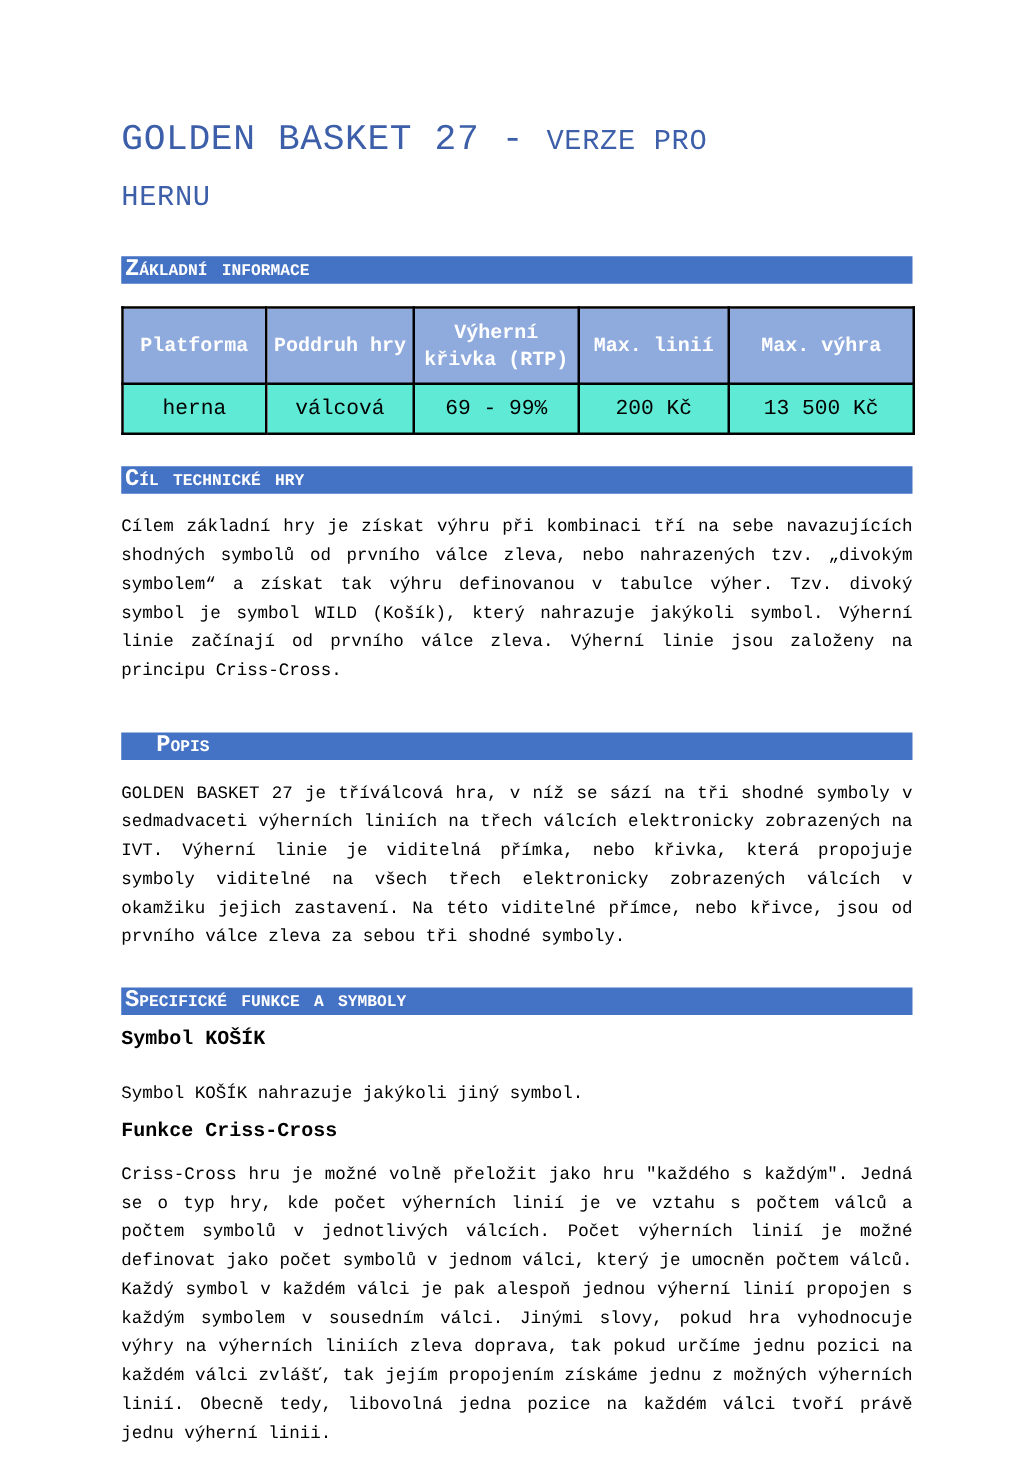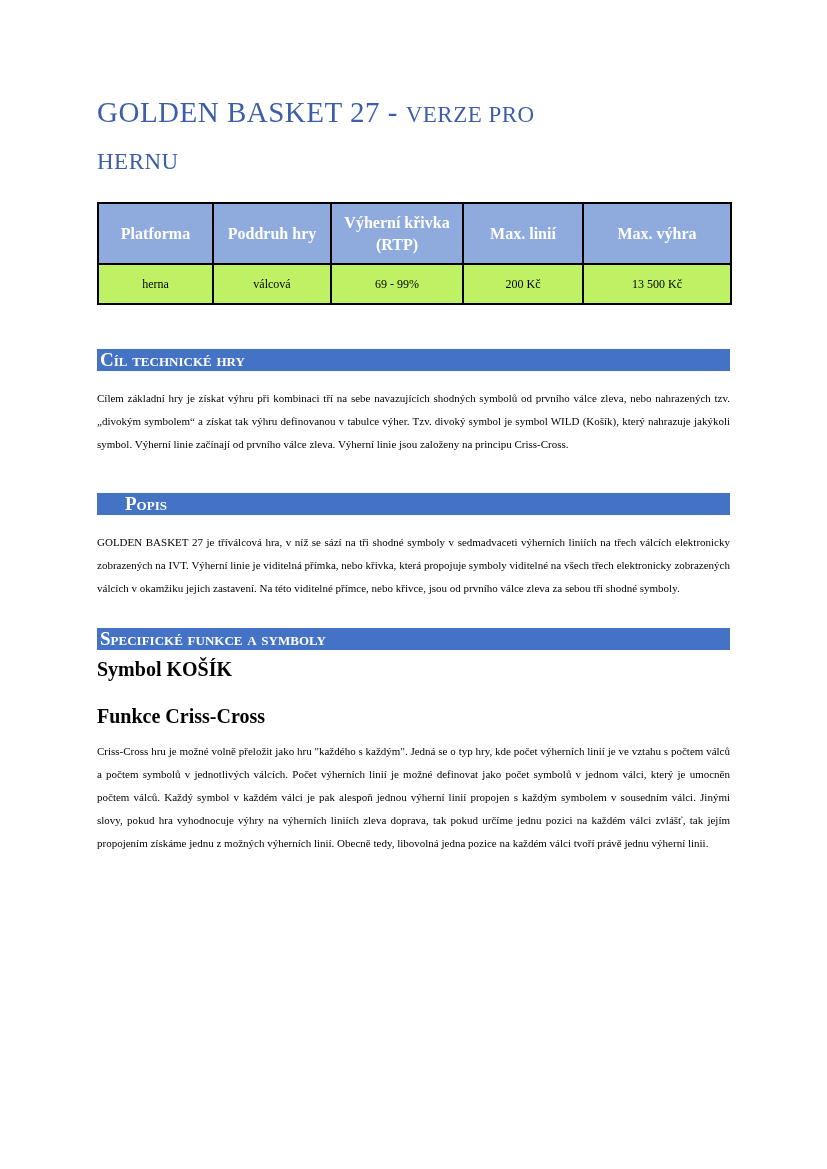--- a/index.html
+++ b/index.html
@@ -8,20 +8,21 @@
     width: 827px;
     height: 1169px;
     background: #ffffff;
     overflow: hidden;
     font-family: "Liberation Serif", serif;
     color: var(--body-text, #000000);
   }
   .content {
     margin: 0 97px;
     width: 633px;
+    font-family: Liberation Mono, monospace;
   }
 
   
   .doc-title {
     margin: 0;
     padding-top: 90px;
     font-weight: normal;
     color: var(--title-color, #3D5FA9);
     font-size: 29px;
     line-height: 44px;
@@ -36,21 +37,21 @@
     background: var(--bar-bg, #4472C4);
     color: #ffffff;
     font-variant: small-caps;
     font-weight: bold;
     font-size: 19px;
     line-height: 21px;
     padding: 0 3px 1px 3px;
     overflow: hidden;
   }
   .bar-info      { margin-top: 25px; }
-  .bar-cil       { margin-top: 44px; }
+  .bar-cil       { margin-top: 25px; }
   .bar-popis     { margin-top: 37px; padding-left: 28px; }
   .bar-specificke{ margin-top: 28px; }
 
   
   table.info-table {
     margin-top: 18px;
     border-collapse: collapse;
     table-layout: fixed;
     width: 633px;
   }
@@ -63,53 +64,54 @@
   }
   table.info-table th {
     background: var(--table-header-bg, #8FAADC);
     color: #ffffff;
     font-weight: bold;
     font-size: 16px;
     line-height: 22px;
     height: 59px;
   }
   table.info-table td {
-    font-size: 12px;
+    font-size: 17px;
     height: 38px;
-    background: #bef264;
+    background: #5eead4;
   }
 
   
   p.body-par {
     margin: 16px 0 0 0;
-    font-size: 11px;
+    font-size: 14px;
     line-height: 23px;
     text-align: justify;
     color: var(--body-text, #000000);
   }
   p.par-kosik { margin-top: 21px; text-align: left; }
   p.par-crisscross { margin-top: 12px; }
 
   h3.sub-heading {
     margin: 0;
-    font-size: 20px;
+    font-size: 16px;
     line-height: 23px;
     font-weight: bold;
   }
   h3.sub-kosik { margin-top: 8px; }
-  h3.sub-criss { margin-top: 24px; }
+  h3.sub-criss { margin-top: 7px; }
 </style>
 </head>
 <body style="--bar-bg: #4472C4; --table-header-bg: #8FAADC; --title-color: #3D5FA9; --body-text: #000000;">
 
 <div class="page">
   <div class="content">
 
     <h1 class="doc-title"><span>GOLDEN BASKET 27 - </span><span class="t-sub">VERZE PRO</span><br><span class="t-sub">HERNU</span></h1>
 
+    <div class="bar bar-info">Základní informace</div>
 
     <table class="info-table">
       <colgroup>
         <col style="width:115px">
         <col style="width:118px">
         <col style="width:132px">
         <col style="width:120px">
         <col style="width:148px">
       </colgroup>
       <thead>
@@ -137,19 +139,20 @@
     <p class="body-par">Cílem základní hry je získat výhru při kombinaci tří na sebe navazujících shodných symbolů od prvního válce zleva, nebo nahrazených tzv. „divokým symbolem“ a získat tak výhru definovanou v tabulce výher. Tzv. divoký symbol je symbol WILD (Košík), který nahrazuje jakýkoli symbol. Výherní linie začínají od prvního válce zleva. Výherní linie jsou založeny na principu Criss-Cross.</p>
 
     <div class="bar bar-popis">Popis</div>
 
     <p class="body-par">GOLDEN BASKET 27 je tříválcová hra, v níž se sází na tři shodné symboly v sedmadvaceti výherních liniích na třech válcích elektronicky zobrazených na IVT. Výherní linie je viditelná přímka, nebo křivka, která propojuje symboly viditelné na všech třech elektronicky zobrazených válcích v okamžiku jejich zastavení. Na této viditelné přímce, nebo křivce, jsou od prvního válce zleva za sebou tři shodné symboly.</p>
 
     <div class="bar bar-specificke">Specifické funkce a symboly</div>
 
     <h3 class="sub-heading sub-kosik">Symbol KOŠÍK</h3>
 
+    <p class="body-par par-kosik">Symbol KOŠÍK nahrazuje jakýkoli jiný symbol.</p>
 
     <h3 class="sub-heading sub-criss">Funkce Criss-Cross</h3>
 
     <p class="body-par par-crisscross">Criss-Cross hru je možné volně přeložit jako hru "každého s každým". Jedná se o typ hry, kde počet výherních linií je ve vztahu s počtem válců a počtem symbolů v jednotlivých válcích. Počet výherních linií je možné definovat jako počet symbolů v jednom válci, který je umocněn počtem válců. Každý symbol v každém válci je pak alespoň jednou výherní linií propojen s každým symbolem v sousedním válci. Jinými slovy, pokud hra vyhodnocuje výhry na výherních liniích zleva doprava, tak pokud určíme jednu pozici na každém válci zvlášť, tak jejím propojením získáme jednu z možných výherních linií. Obecně tedy, libovolná jedna pozice na každém válci tvoří právě jednu výherní linii.</p>
 
   </div>
 </div>
 
 </body></html>

